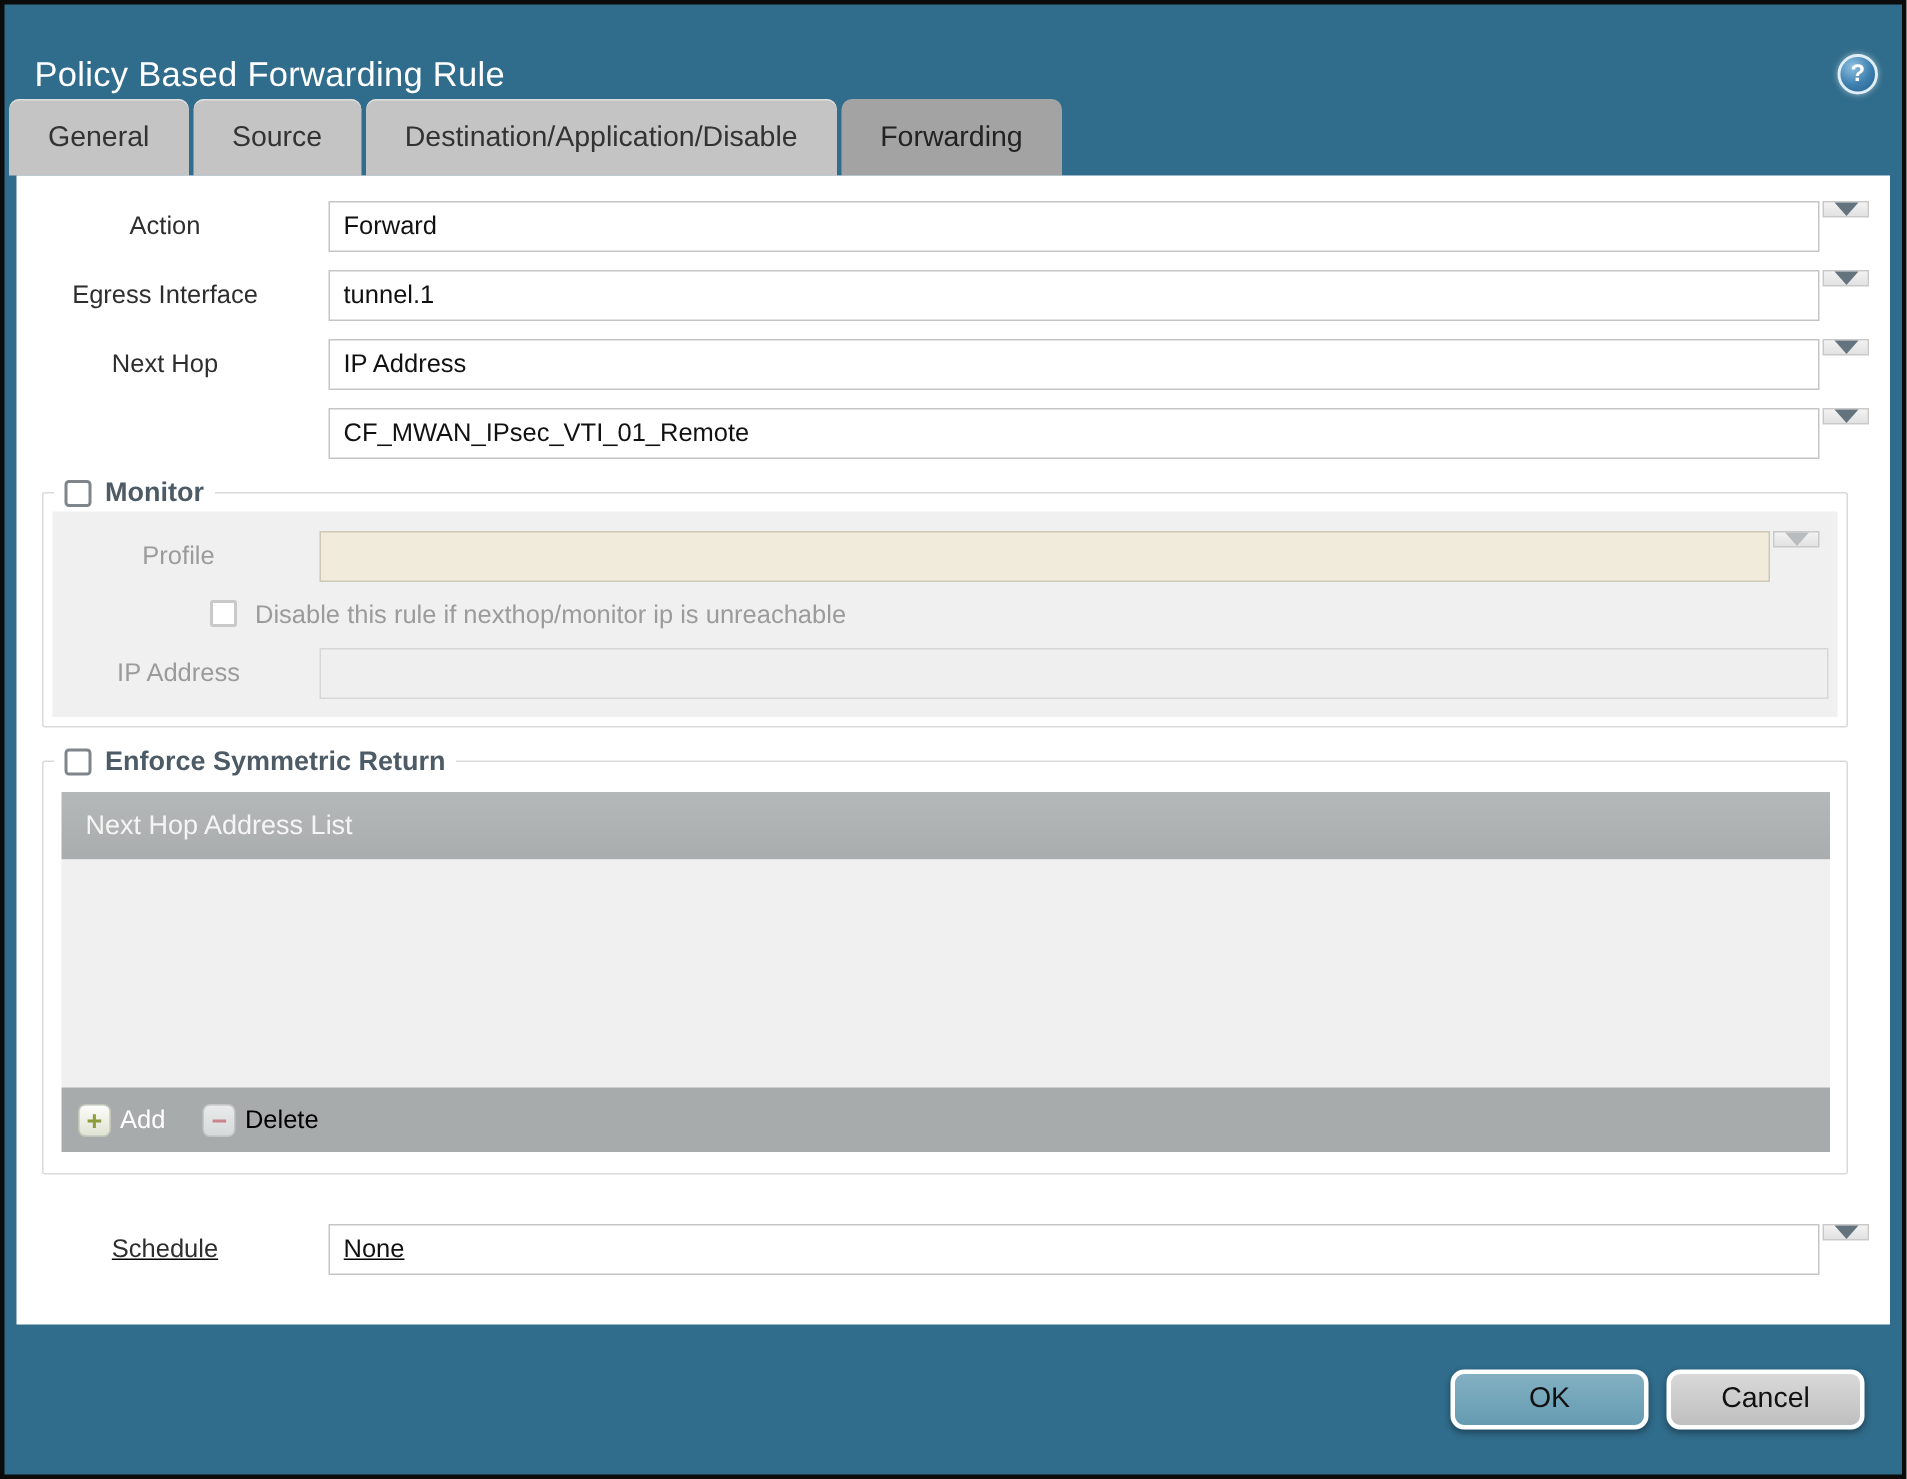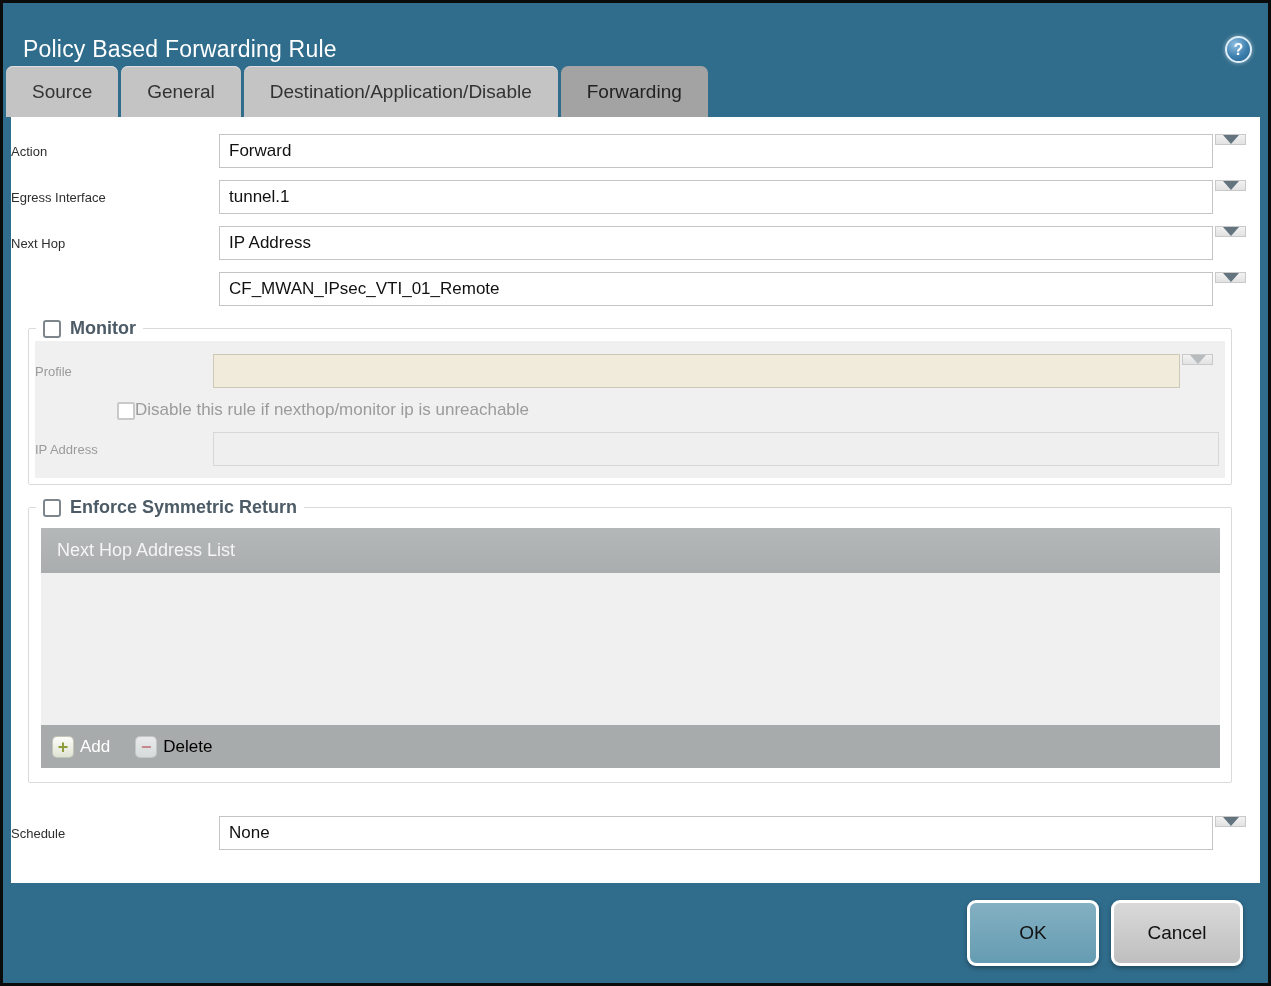--- a/index.html
+++ b/index.html
@@ -43,22 +43,22 @@
     box-shadow:inset 0 1px 0 #dedede;
   }
   .tab.active { background:#a3a3a3; color:#222; box-shadow:none; }
   
   .content {
     background:#fff; margin:0 8px; flex:1 1 auto;
     padding:17px 14px 0 0; overflow:hidden;
   }
   .row { display:flex; align-items:center; margin-bottom:12px; }
   .row-label {
-    width:208px; flex:0 0 208px; text-align:left; padding-right:10px;
-    font-size:13px; color:#2e2e2e; white-space:nowrap;
+    width:208px; flex:0 0 208px; text-align:center; padding-right:10px;
+    font-size:17px; color:#2e2e2e; white-space:nowrap;
   }
   .row-label.disabled { color:#9b9b9b; }
   .input-group { flex:1 1 auto; display:flex; align-items:flex-start; }
   .text-input {
     flex:1 1 auto; height:34px; border:1px solid #c5c5c5;
     font-family:"Liberation Sans", sans-serif;
     font-size:17px; color:#111; padding:0 9px; background:#fff; outline:none;
   }
   .dd-btn {
     width:31px; flex:0 0 31px; margin-left:2px;
@@ -86,21 +86,21 @@
     width:18px; height:18px; background:#fff;
     border:2px solid #7e868c; border-radius:3px; cursor:pointer;
   }
   .checkbox.disabled { border:2px solid #c9c9c9; border-radius:2px; cursor:default; }
   .fs-panel { background:#f0f0f0; margin:2px 6px 6px 6px; padding:13px 0 12px 0; }
   .fs-panel .row-label { width:178px; flex:0 0 178px; }
   .profile-input {
     background:#f1ebdb; border:1px solid #cfc8b4; height:34px; flex:1 1 auto;
   }
   .disabled-input { background:#efefef; border:1px solid #d7d7d7; height:34px; flex:1 1 auto; }
-  .check-row { display:flex; align-items:flex-end; margin:0 0 12px 82px; }
+  .check-row { display:flex; align-items:flex-start; gap:12px; margin:0 0 12px 105px; }
   .check-row-label { font-size:17px; color:#9b9b9b; }
   
   .sym-table { margin:10px 11px 14px 12px; }
   .sym-header {
     height:45px; background:linear-gradient(#b4b8b8,#a9adad);
     color:#f5f5f5; font-size:18px; display:flex; align-items:center;
     padding-left:16px;
   }
   .sym-body { height:152px; background:#f0f0f0; }
   .sym-footer {
@@ -119,42 +119,42 @@
   .badge.plus { color:#8e9c3c; }
   .badge.minus { background:linear-gradient(#e9ebeb,#d6dada); box-shadow:0 0 0 1px #c3c7c7; color:#c9858c; }
   .tbl-btn-label { color:#ffffff; font-size:17px; }
   .tbl-btn.disabled .tbl-btn-label { color:#000000; }
   
   .bottombar {
     flex:0 0 100px; display:flex; align-items:center; justify-content:flex-end;
     gap:12px; padding-right:25px;
   }
   .btn {
-    width:132px; height:66px; border-radius:9px;
+    width:132px; height:40px; border-radius:9px;
     border:3px solid #ffffff; font-family:"Liberation Sans", sans-serif;
     font-size:19px; color:#111; cursor:pointer;
     box-shadow:0 2px 4px rgba(0,0,0,0.35);
   }
   .btn-ok { background:linear-gradient(#83b0c2,#659cb2); }
   .btn-cancel { background:linear-gradient(#d9d9d9,#bfbfbf); }
-  .schedule-row { margin-top:33px; }
+  .schedule-row { margin-top:33px;text-decoration:underline; }
 </style>
 </head>
 <body>
 
 <div class="dialog">
 
   <div class="titlebar">
     <span class="title">Policy Based Forwarding Rule</span>
     <span class="help-icon">?</span>
   </div>
 
   <div class="tabs">
+    <div class="tab">General</div>
     <div class="tab">Source</div>
-    <div class="tab">General</div>
     <div class="tab">Destination/Application/Disable</div>
     <div class="tab active">Forwarding</div>
   </div>
 
   <div class="content">
 
     <div class="row">
       <div class="row-label">Action</div>
       <div class="input-group">
         <input class="text-input" type="text" readonly="" value="Forward" style="">

